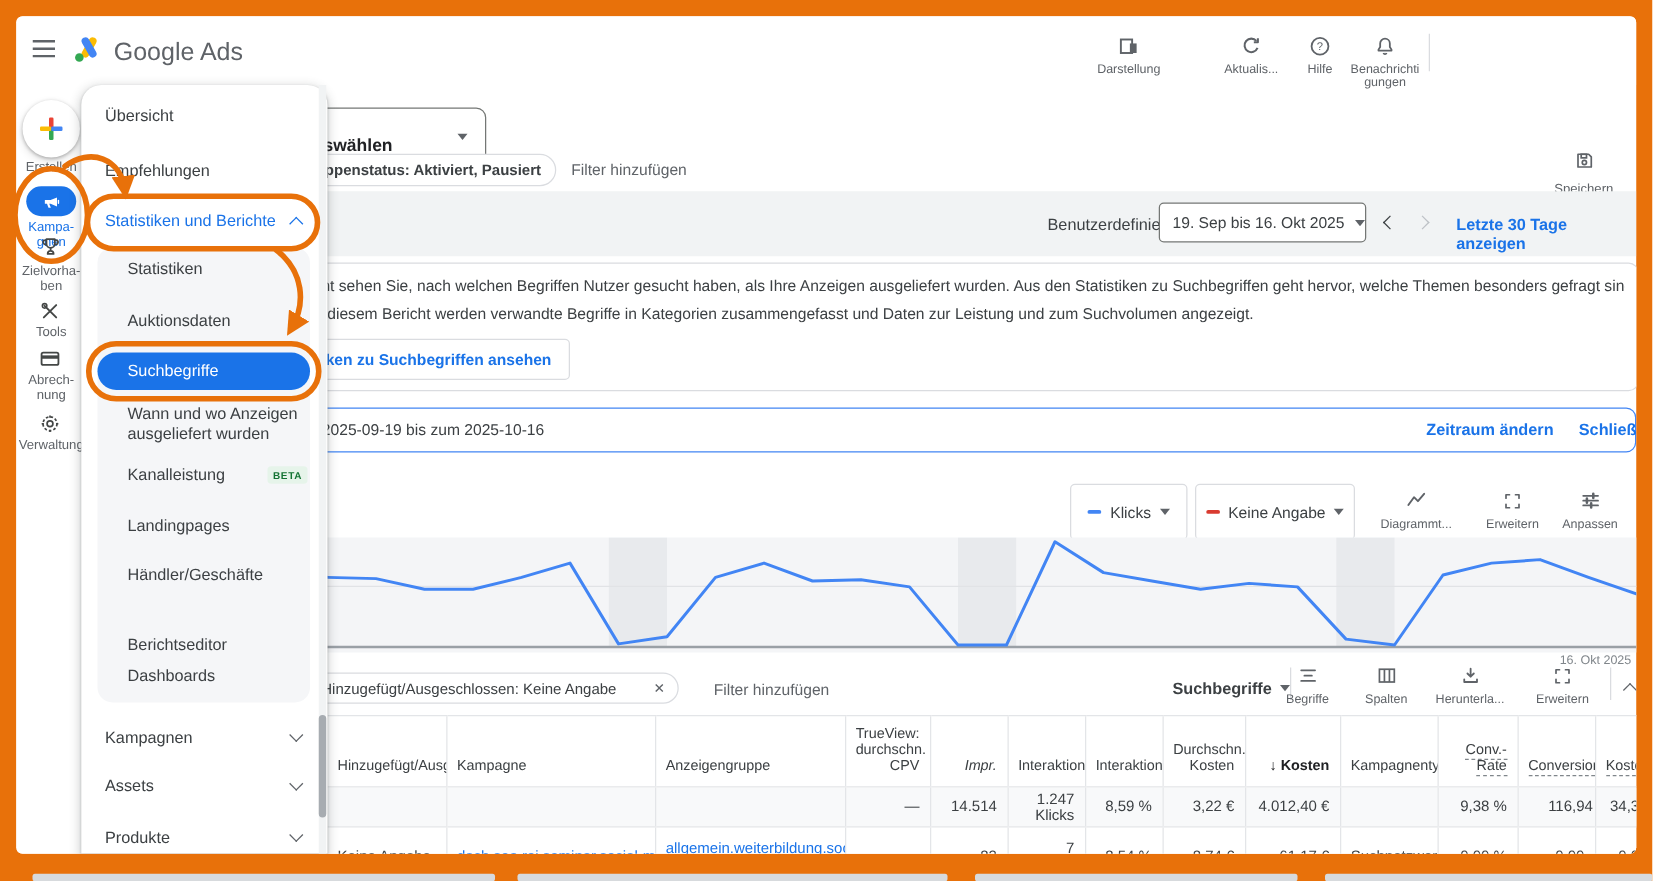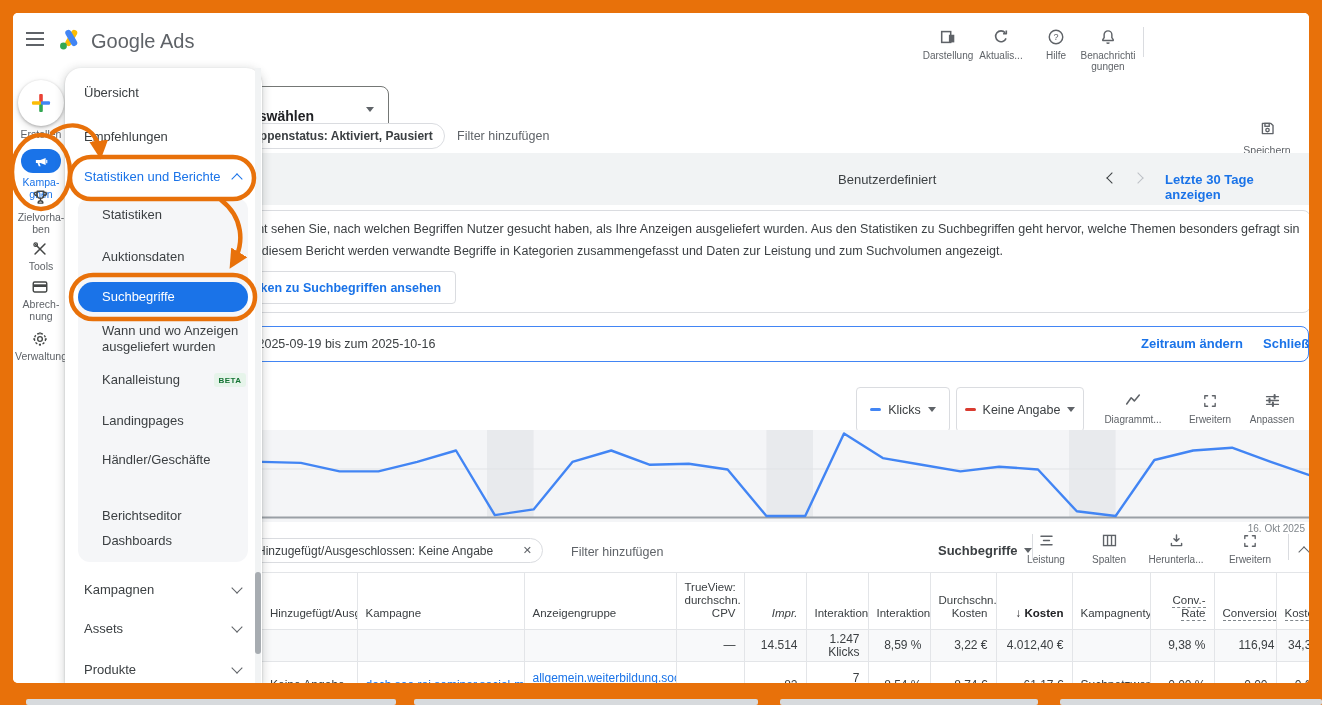--- a/index.html
+++ b/index.html
@@ -82,20 +82,24 @@
               <path d="M4 4h10l2.5 2.5V16H4z" stroke-linejoin="round"></path>
               <rect x="7" y="4" width="5" height="3.4"></rect>
               <circle cx="10" cy="11.8" r="2"></circle>
             </svg>
         </span>
         <span style="font-size:10.5px;">Speichern</span>
       </div>
 
       <div class="abs" style="left:150px;top:153px;width:1159px;height:52px;background:#f1f3f4;">
         <span class="abs" style="left:688px;top:19px;font-size:13px;color:#3c4043;">Benutzerdefiniert</span>
+        <div class="abs" style="left:777px;top:9px;width:166px;height:32px;border:1px solid #747775;border-radius:4px;background:#fff;display:flex;align-items:center;gap:8px;padding:0 10px;box-sizing:border-box;">
+          <span style="font-size:12.5px;color:#3c4043;white-space:nowrap;">19. Sep bis 16. Okt 2025</span>
+          <span class="caret" style="margin-left:auto;"></span>
+        </div>
         <span class="chev chev-left abs" style="left:958px;top:21px;border-color:#3c4043;"></span>
         <span class="chev chev-right abs" style="left:984px;top:21px;border-color:#bdc1c6;"></span>
         <span class="abs blue-link" style="left:1015px;top:19px;">Letzte 30 Tage anzeigen</span>
       </div>
 
       <div class="abs" style="left:150px;top:210px;width:1159px;height:101px;border:1px solid #dadce0;border-radius:8px;background:#fff;">
         <div class="abs" style="left:20px;top:11px;right:10px;font-size:12.5px;color:#3c4043;white-space:nowrap;overflow:hidden;">In diesem Bericht sehen Sie, nach welchen Begriffen Nutzer gesucht haben, als Ihre Anzeigen ausgeliefert wurden. Aus den Statistiken zu Suchbegriffen geht hervor, welche Themen besonders gefragt sind. So finden Sie eventuell neue</div>
         <div class="abs" style="left:20px;top:33px;right:10px;font-size:12.5px;color:#3c4043;white-space:nowrap;overflow:hidden;">Suchbegriffe. In diesem Bericht werden verwandte Begriffe in Kategorien zusammengefasst und Daten zur Leistung und zum Suchvolumen angezeigt.</div>
         <div class="abs" style="left:53px;top:60px;width:250px;height:31px;border:1px solid #dadce0;border-radius:4px;display:flex;align-items:center;justify-content:center;">
           <span style="font-size:12.5px;font-weight:700;color:#1a73e8;">Statistiken zu Suchbegriffen ansehen</span>
@@ -242,21 +246,21 @@
           <div class="menu-item" style="left: 19px; top: 514px;">Kampagnen</div>
           <div class="chev chev-down" style="position: absolute; left: 168px; top: 516px;"></div>
           <div class="menu-item" style="left: 19px; top: 553px;">Assets</div>
           <div class="chev chev-down" style="position: absolute; left: 168px; top: 555px;"></div>
           <div class="menu-item" style="left: 19px; top: 594px;">Produkte</div>
           <div class="chev chev-down" style="position: absolute; left: 168px; top: 596px;"></div>
           <div style="position: absolute; left: 190px; top: 0px; width: 6px; height: 615px; background: rgb(241, 243, 244);"></div>
           <div style="position: absolute; left: 190px; top: 504px; width: 6px; height: 82px; background: rgb(167, 172, 177); border-radius: 3px;"></div>
         </div>
 
-    <div class="tb-act" style="left: 912px;">
+    <div class="tb-act" style="left: 867px;">
           <div style="height: 19px; display: flex; align-items: flex-end;">
             <svg width="18" height="18" viewBox="0 0 20 20">
               <rect x="3" y="4" width="10" height="12" fill="none" stroke="currentColor" stroke-width="1.7"></rect>
               <rect x="11" y="7.5" width="6" height="8.5" fill="currentColor"></rect>
             </svg>
           </div>
           <div class="lbl">Darstellung</div>
         </div>
         <div class="tb-act" style="left: 965px;">
           <div style="height: 19px; display: flex; align-items: flex-end;">
@@ -373,21 +377,21 @@
             </svg>
           </div>
           <div class="lbl">Anpassen</div>
         </div>
         <div class="tool-item" style="left: 1006px; top: 531px;">
           <div style="height: 18px; display: flex; align-items: flex-end;">
             <svg width="17" height="17" viewBox="0 0 20 20" stroke="currentColor" stroke-width="1.7" stroke-linecap="round" fill="none">
               <path d="M3.5 5h13M6.5 10h7M3.5 15h13"></path>
             </svg>
           </div>
-          <div class="lbl">Leistung</div>
+          <div class="lbl">Begriffe</div>
         </div>
         <div class="tool-item" style="left: 1069px; top: 531px;">
           <div style="height: 18px; display: flex; align-items: flex-end;">
             <svg width="17" height="17" viewBox="0 0 20 20" fill="none" stroke="currentColor" stroke-width="1.6">
               <rect x="3" y="4" width="14" height="12"></rect>
               <path d="M7.7 4v12M12.4 4v12"></path>
             </svg>
           </div>
           <div class="lbl">Spalten</div>
         </div>

